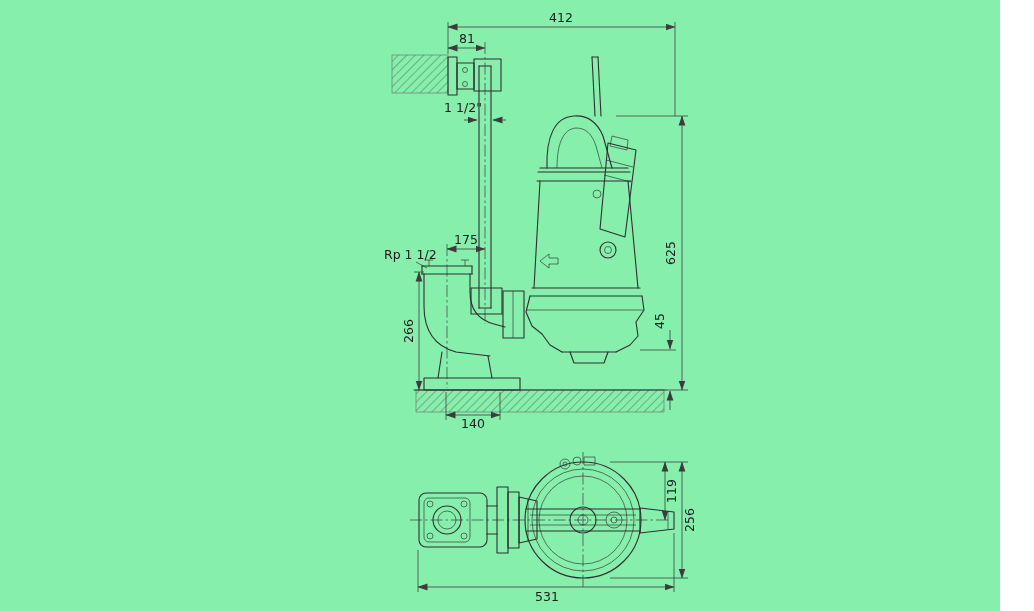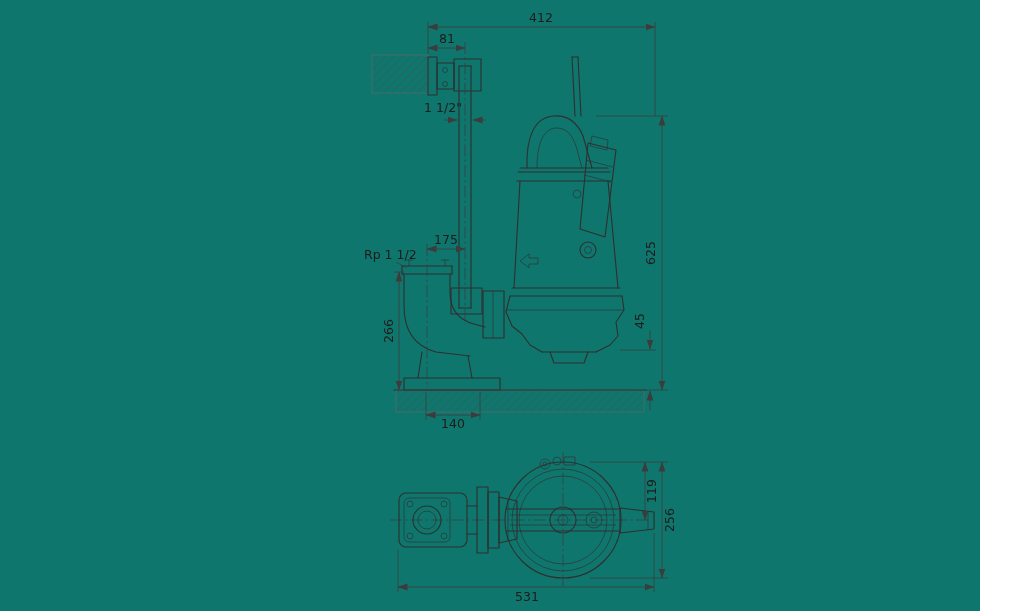--- a/index.html
+++ b/index.html
@@ -1,18 +1,19 @@
 <!DOCTYPE html>
 <html><head>
 <meta charset="utf-8">
 <style>
   html,body{margin:0;padding:0;background:#ffffff;}
   .canvas{
-    position:relative;width:980px;height:611px;background:#0f766e;overflow:hidden;
+    position:relative;width:980px;height:611px;background:#86efac;overflow:hidden;
     font-family:"DejaVu Sans","Liberation Sans",sans-serif;
+    padding-left:20px;
   }
   svg{display:block;}
   .draw{fill:none;stroke:#2f2f2f;stroke-width:1.1;stroke-linejoin:round;stroke-linecap:round;}
   .thin{fill:none;stroke:#2f2f2f;stroke-width:0.65;stroke-linejoin:round;}
   .ext{stroke:#3c3c3c;stroke-width:0.75;fill:none;}
   .dim{stroke:#3c3c3c;stroke-width:0.8;fill:none;}
   .center{stroke:#3c3c3c;stroke-width:0.7;fill:none;stroke-dasharray:12 3 2.5 3;}
   .hatchfill{fill:url(#hatch);stroke:#6a6a6a;stroke-width:0.6;}
   text.dim-label{font-size:12.5px;fill:#1c1c1c;font-family:"DejaVu Sans","Liberation Sans",sans-serif;}
 </style>

